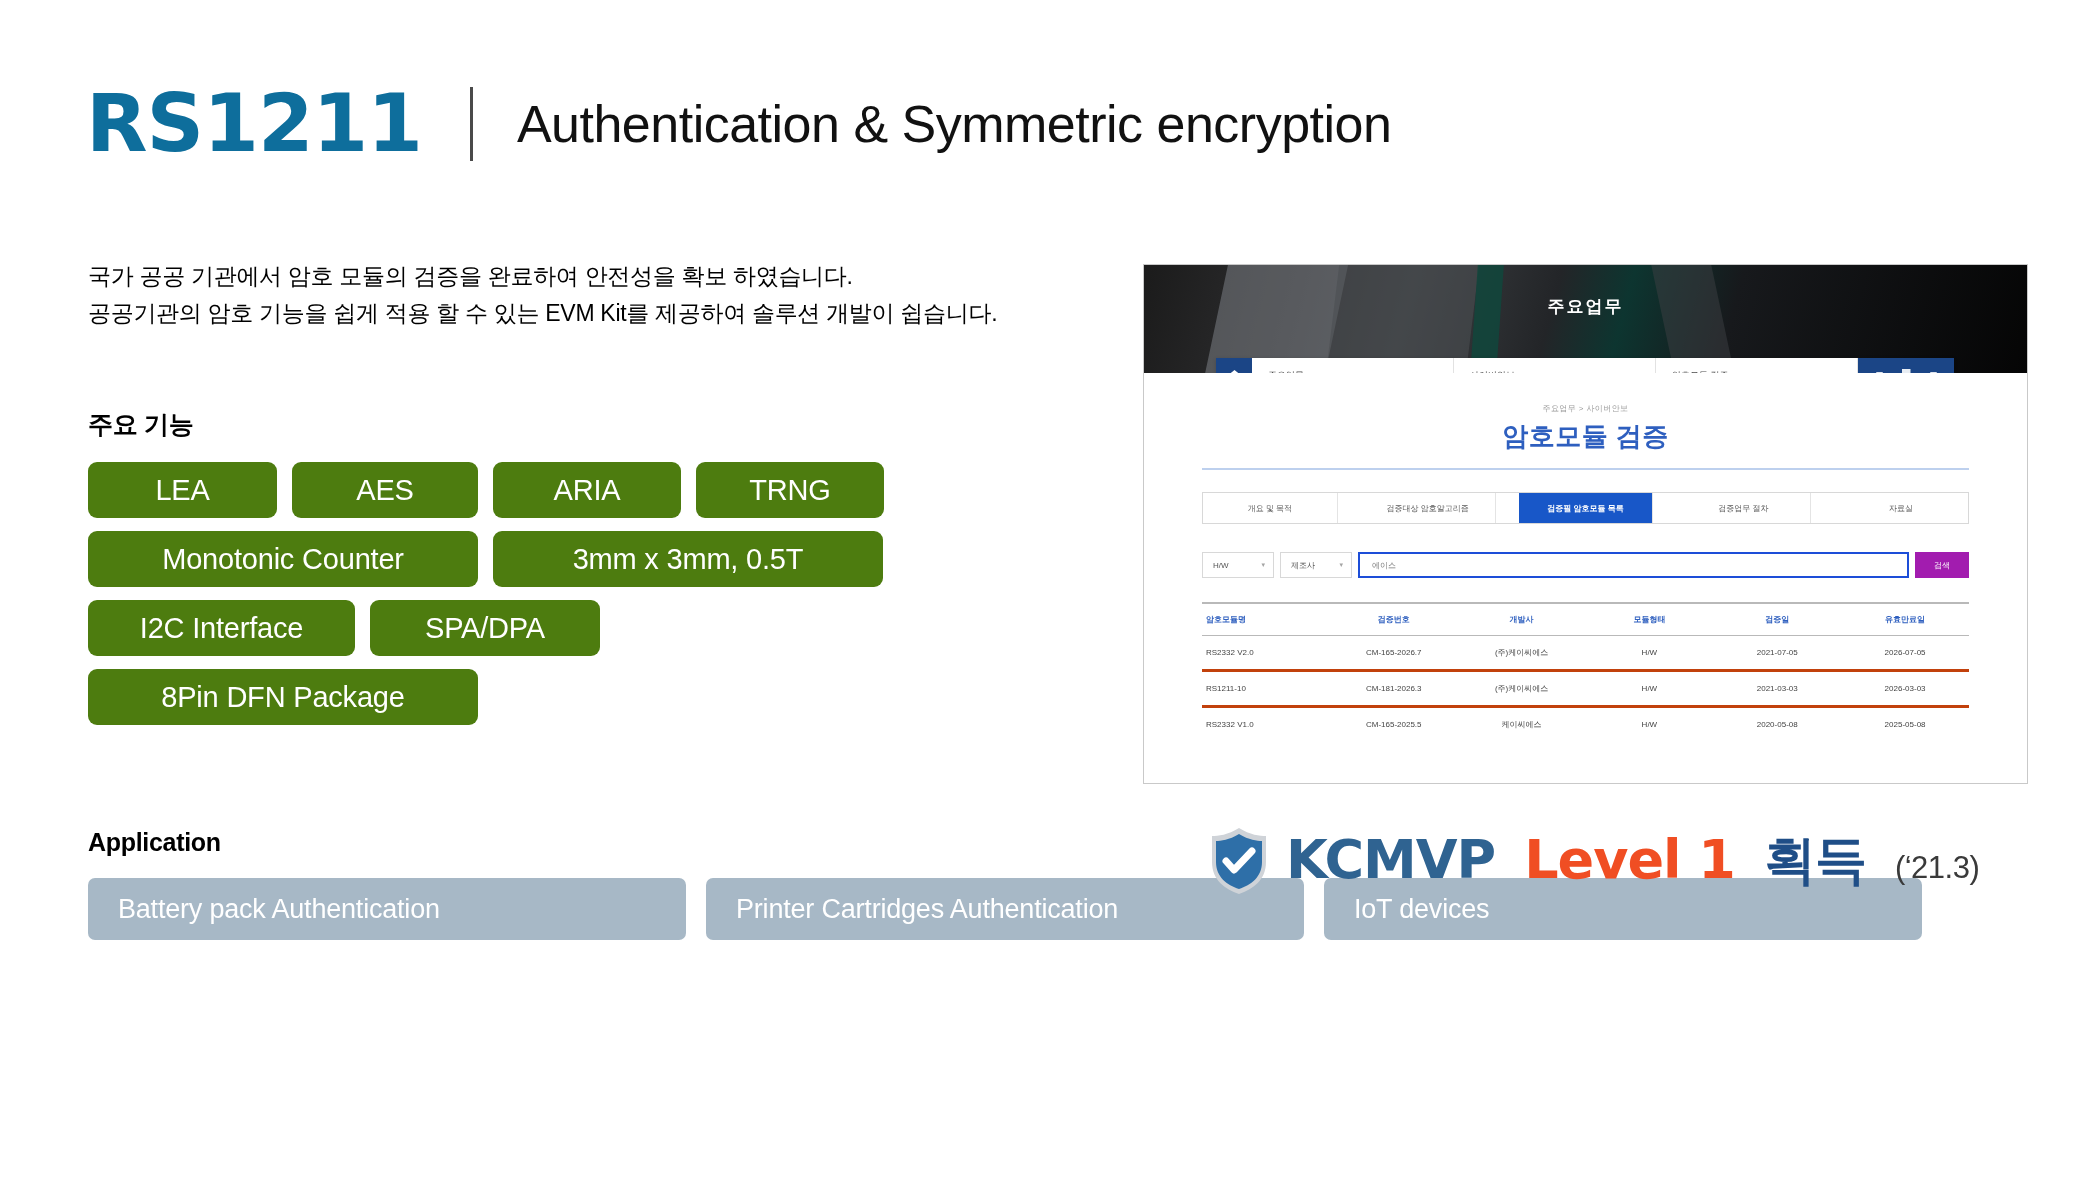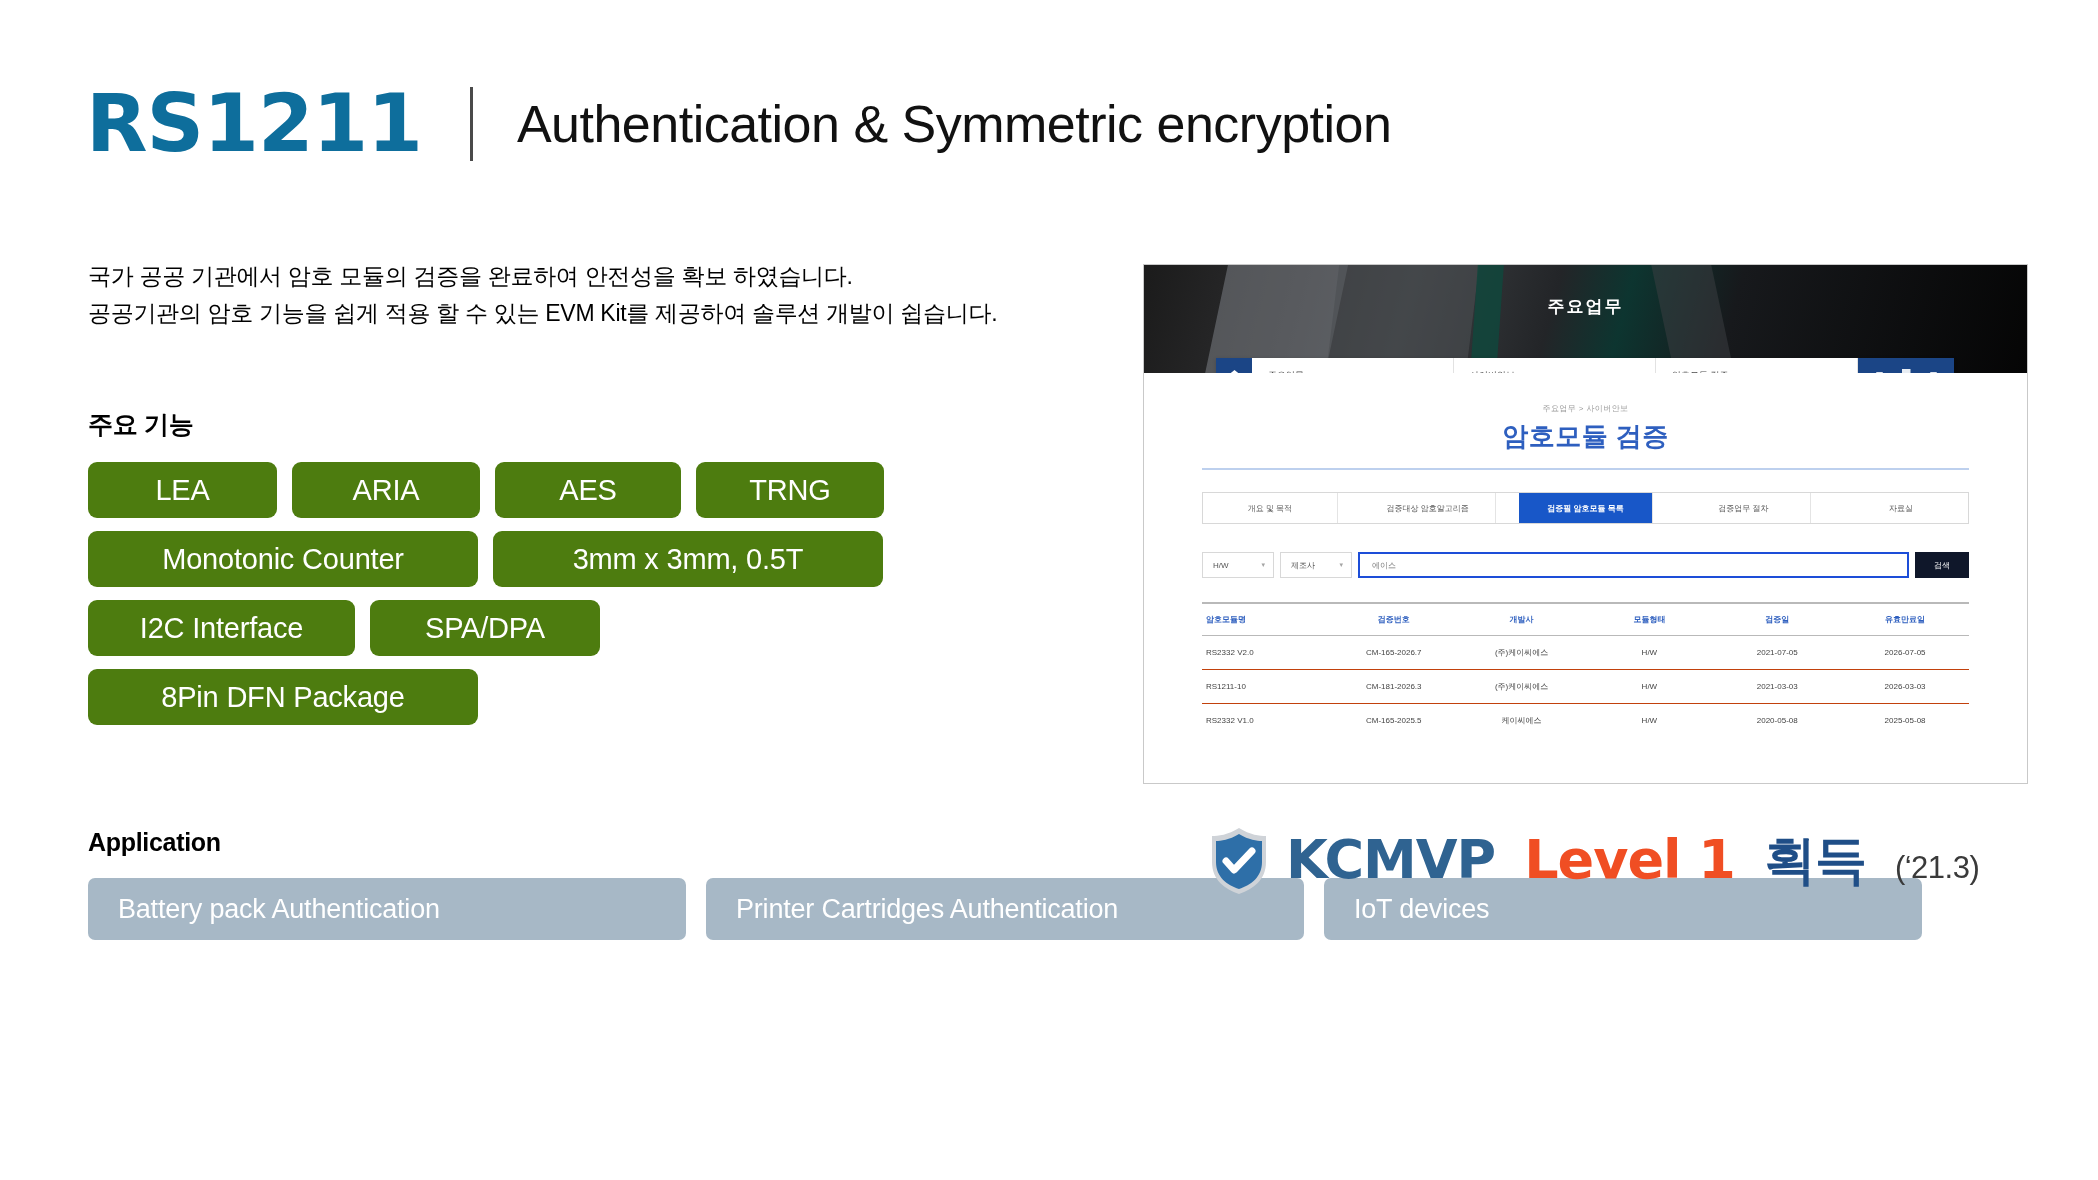--- a/index.html
+++ b/index.html
@@ -341,21 +341,21 @@
     border: 2px solid #1d4ed8;
     display: flex;
     align-items: center;
     padding-left: 12px;
     font-size: 8px;
     color: #7b7b7b;
     filter: blur(0.5px);
   }
   .s-btn {
     width: 54px;
-    background: #0f172a;
+    background: #a21caf;
     color: #ffffff;
     display: flex;
     align-items: center;
     justify-content: center;
     font-size: 8px;
     filter: blur(0.4px);
   }
 
   .divider-top {
     margin-top: 24px;
@@ -373,21 +373,21 @@
     font-weight: bold;
     padding: 10px 0;
     border-bottom: 1px solid #b9b9b9;
     filter: blur(0.55px);
     text-align: center;
   }
   .dtable td {
     font-size: 8px;
     color: #444444;
     padding: 11px 0;
-    border-bottom: 1px solid #c2410c;
+    border-bottom: 3px solid #c2410c;
     filter: blur(0.5px);
     text-align: center;
   }
   .dtable tr:last-child td { border-bottom: none; }
   .dtable td.lead { text-align: left; padding-left: 4px; }
   .dtable th.lead { text-align: left; padding-left: 4px; }
 
   
   .kcmvp {
     position: absolute;
@@ -450,22 +450,22 @@
   <div class="desc">
     <div class="desc-line">국가 공공 기관에서 암호 모듈의 검증을 완료하여 안전성을 확보 하였습니다.</div>
     <div class="desc-line">공공기관의 암호 기능을 쉽게 적용 할 수 있는 EVM Kit를 제공하여 솔루션 개발이 쉽습니다.</div>
   </div>
 
   <div class="section-heading heading-features">주요 기능</div>
 
   <div class="feature-rows">
     <div class="feature-row">
       <div class="chip w-lea">LEA</div>
+      <div class="chip w-aes">AES</div>
       <div class="chip w-aria">ARIA</div>
-      <div class="chip w-aes">AES</div>
       <div class="chip w-trng">TRNG</div>
     </div>
     <div class="feature-row">
       <div class="chip w-mono">Monotonic Counter</div>
       <div class="chip w-dim">3mm x 3mm, 0.5T</div>
     </div>
     <div class="feature-row">
       <div class="chip w-i2c">I2C Interface</div>
       <div class="chip w-spa">SPA/DPA</div>
     </div>

